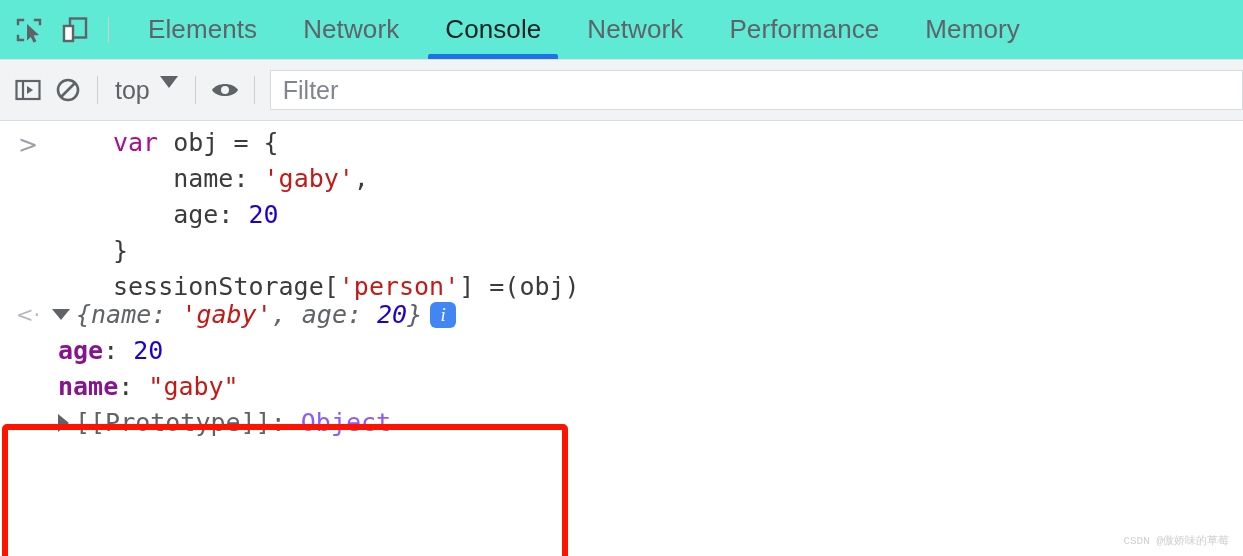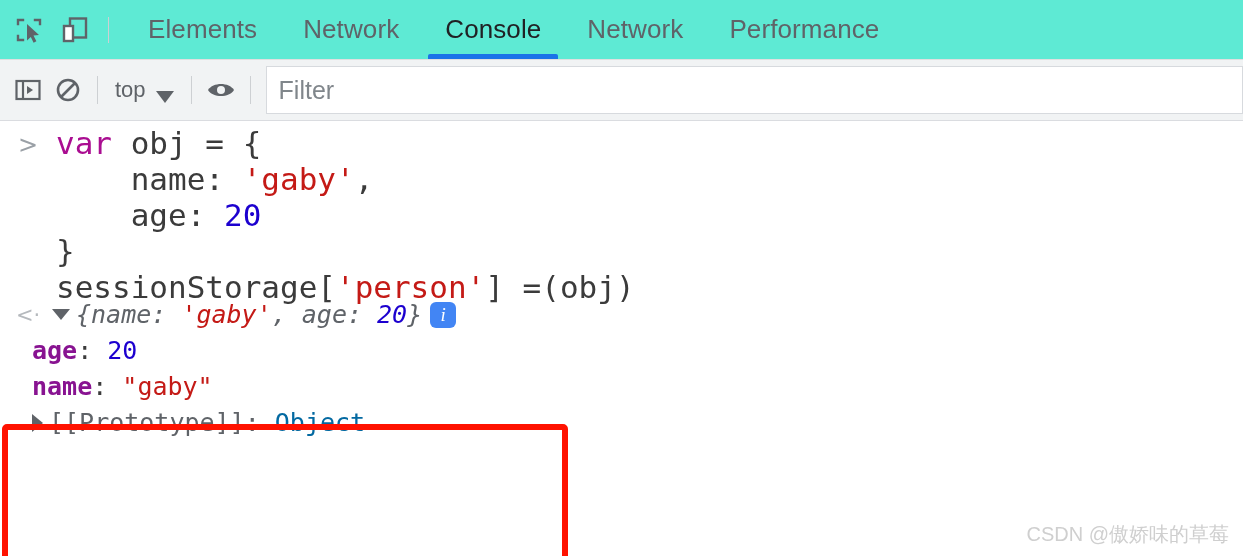--- a/index.html
+++ b/index.html
@@ -98,36 +98,36 @@
   .fb-icon.first { margin-left: 8px; }
   .fb-sep {
     width: 1px;
     height: 28px;
     background: #cdd0d3;
     margin: 0 9px;
     flex: none;
   }
   .ctx-select {
     display: flex;
-    align-items: flex-end;
+    align-items: flex-start;
     gap: 10px;
     padding: 0 8px;
-    font-size: 22px;
+    font-size: 25px;
     color: #5f6368;
     flex: none;
   }
   .caret-down {
     width: 0; height: 0;
     border-left: 9px solid transparent;
     border-right: 9px solid transparent;
     border-top: 12px solid #5f6368;
   }
   .filter-input {
     flex: 1 1 auto;
-    height: 48px;
+    height: 40px;
     margin-left: 6px;
     margin-right: 0;
     background: #ffffff;
     border: 1px solid #d7dade;
     display: flex;
     align-items: center;
     padding-left: 12px;
     box-sizing: border-box;
   }
   .filter-input .ph {
@@ -151,22 +151,22 @@
   }
   .prompt-chev {
     position: absolute;
     left: 18px;
     top: 6px;
     font-size: 24px;
     color: #9aa0a6;
     font-family: "DejaVu Sans", sans-serif;
   }
   .code-lines {
-    margin-left: 56px;
-    font-size: 31px;
+    margin-left: 113px;
+    font-size: 25px;
     line-height: 36px;
     color: #202124;
     white-space: pre;
   }
   .kw   { color: #aa0d91; }
   .str  { color: #c41a16; }
   .num  { color: #1c00cf; }
   .plain{ color: #3b3b3b; }
 
   
@@ -224,47 +224,47 @@
     background: #4285f4;
     color: #ffffff;
     font-family: "Liberation Serif", serif;
     font-size: 19px;
     font-style: italic;
     text-align: center;
     line-height: 26px;
     vertical-align: 2px;
     margin-left: 8px;
   }
-  .prop-line { margin-left: 32px; }
+  .prop-line { margin-left: 58px; }
   .pkey  { color: #881391; font-weight: bold; }
   .pnum2 { color: #1c00cf; }
   .pstr2 { color: #c41a16; }
   .proto { color: #5f6368; }
-  .proto-name { color: #0369a1; text-align: center; }
+  .proto-name { color: #8b5cf6; text-align: center; }
 
   
   .red-box {
     position: absolute;
     left: 2px;
     top: 303px;
     width: 566px;
     height: 140px;
     border: 6px solid #ff1200;
     border-radius: 5px;
     box-sizing: border-box;
     pointer-events: none;
   }
 
   .watermark {
     position: absolute;
     right: 14px;
     bottom: 8px;
-    font-size: 20px;
+    font-size: 11px;
     color: #cfcfcf;
-    font-family: Liberation Sans, sans-serif;
+    font-family: Liberation Mono, monospace;
     white-space: nowrap;
   }
 </style>
 </head>
 <body>
 
 <div class="devtools">
 
   <div class="tabbar">
 
@@ -293,20 +293,23 @@
       </div>
       <div class="tab active">
         <span>Console</span>
         <span class="tab-underline"></span>
       </div>
       <div class="tab">
         <span>Network</span>
       </div>
       <div class="tab">
         <span>Performance</span>
+      </div>
+      <div class="tab">
+        <span>Memory</span>
       </div>
     </div>
   </div>
 
   <div class="filterbar">
 
     <div class="fb-icon first">
       <svg width="28" height="28" viewBox="0 0 28 28" aria-hidden="true">
         <rect x="2.5" y="5" width="23" height="18" fill="none" stroke="#5f6368" stroke-width="2.2"></rect>
         <line x1="9" y1="5" x2="9" y2="23" stroke="#5f6368" stroke-width="2.2"></line>

